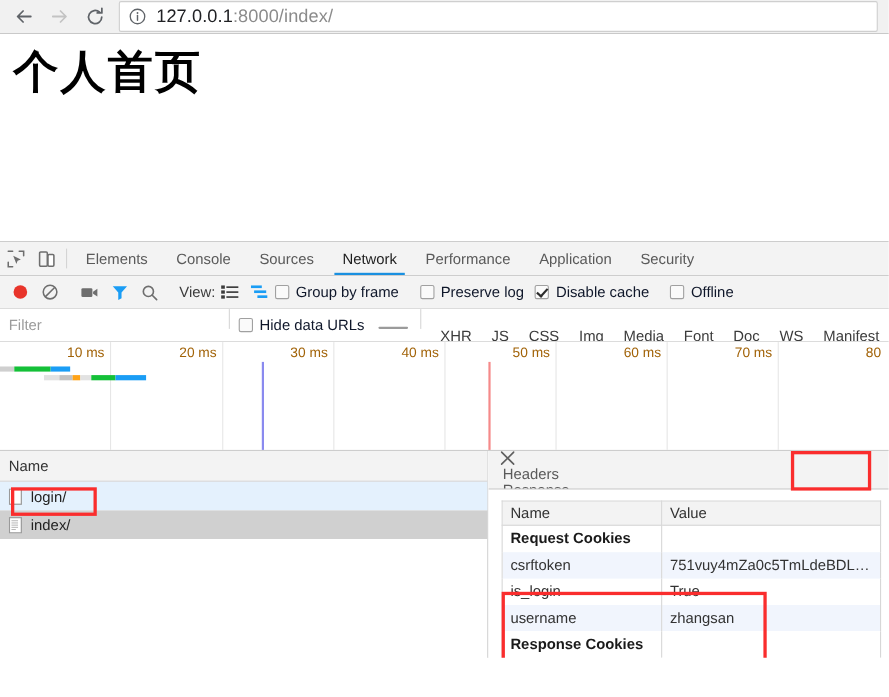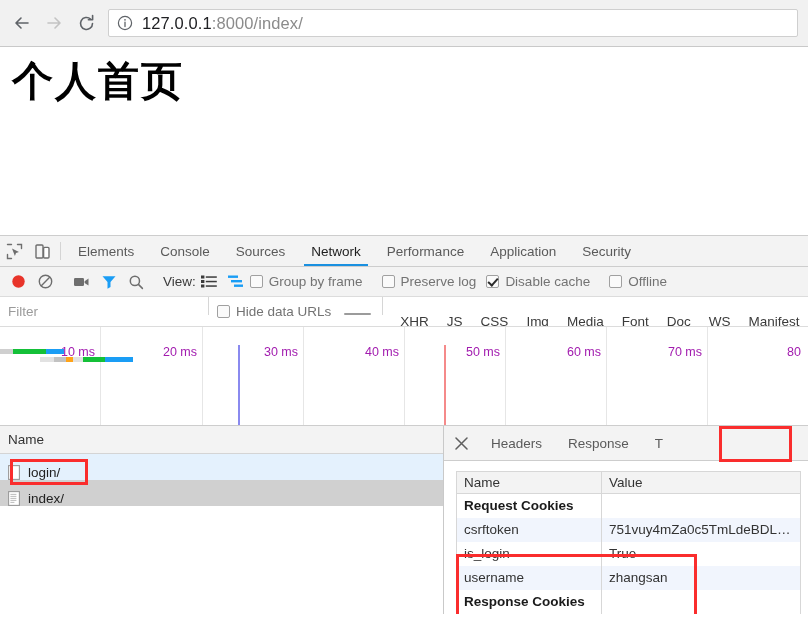--- a/index.html
+++ b/index.html
@@ -4,21 +4,21 @@
 <style>
   html,body{margin:0;padding:0;}
   body{
     width:808px;height:634px;overflow:hidden;
     font-family:"Liberation Sans","DejaVu Sans",sans-serif;
     background:#fff;color:#222;
     -webkit-font-smoothing:antialiased;
   }
   
   .browser-bar{
-    height:47px;background:#f1f1f1;border-bottom:1px solid #c9c9c9;
+    height:31px;background:#f1f1f1;border-bottom:1px solid #c9c9c9;
     display:flex;align-items:center;padding:0 6px;box-sizing:border-box;
   }
   .nav-btn{
     width:32px;height:32px;display:flex;align-items:center;justify-content:center;
     border-radius:16px;flex:0 0 auto;
   }
   .nav-btn svg{display:block;}
   .omnibox{
     flex:1 1 auto;height:28px;margin-left:6px;margin-right:4px;background:#fff;
     border:1px solid #cfcfcf;border-radius:2px;display:flex;align-items:center;
@@ -65,65 +65,65 @@
   .cbx{
     width:13px;height:13px;border:1px solid #a0a0a0;background:#fafafa;border-radius:2px;
     flex:0 0 auto;display:flex;align-items:center;justify-content:center;box-sizing:border-box;
   }
   .cbx.checked{background:#fafafa;}
   .cbx.checked::after{
     content:"";width:4px;height:8px;border:solid #2b2b2b;border-width:0 2px 2px 0;
     transform:rotate(42deg);margin-bottom:2px;
   }
   .cbx-item{display:flex;align-items:center;gap:6px;margin-right:10px;flex:0 0 auto;white-space:nowrap;}
-  .cbx-item span{font-size:13.5px;color:#737373;}
+  .cbx-item span{font-size:13.5px;color:#0f172a;}
 
   .dt-filterbar{
     height:30px;background:#fff;border-bottom:1px solid #dcdcdc;
     display:flex;box-sizing:border-box;overflow:hidden;
   }
   .filter-input{
     width:200px;height:28px;border:none;outline:none;background:transparent;
     font-size:13.5px;color:#333;padding:0 8px;box-sizing:border-box;flex:0 0 auto;
     font-family:inherit;
   }
   .filter-input::placeholder{color:#9b9b9b;}
   .fb-sep{width:1px;height:18px;background:#d6d6d6;margin:0 8px;flex:0 0 auto;}
   .ftype{font-size:13.5px;color:#3b3b3b;padding:1px 6px;margin:16px 3px;border-radius:2px;flex:0 0 auto;white-space:nowrap;}
   .ftype.sel{background:#9b9b9b;color:#fff;}
 
   
   .dt-overview{
     height:98px;background:#fff;border-bottom:1px solid #cdcdcd;position:relative;overflow:hidden;
   }
   .ov-grid{position:absolute;top:0;bottom:0;width:1px;background:#e6e6e6;}
-  .ov-tick{position:absolute;top:18px;font-size:12.5px;color:#a21caf;transform:translateX(-100%);padding-right:5px;white-space:nowrap;}
+  .ov-tick{position:absolute;top:3px;font-size:12.5px;color:#a16207;transform:translateX(-100%);padding-right:5px;white-space:nowrap;}
   .ov-bar{position:absolute;height:5px;display:flex;overflow:hidden;}
   .ov-bar i{display:block;height:100%;}
   .ov-line{position:absolute;top:18px;bottom:0;width:1.5px;}
 
   
   .dt-body{display:flex;height:auto;background:#fff;position:relative;}
   .req-pane{width:443px;flex:0 0 auto;position:relative;background:#fff;border-right:1px solid #c9c9c9;}
   .req-head{
     height:28px;background:#f3f3f3;border-bottom:1px solid #d4d4d4;
     display:flex;align-items:center;padding-left:8px;font-size:13.5px;color:#333;box-sizing:border-box;
   }
   .req-row{
-    height:26px;display:flex;align-items:flex-end;padding-left:8px;box-sizing:border-box;
+    height:26px;display:flex;align-items:center;padding-left:8px;box-sizing:border-box;
     font-size:13.5px;color:#222;position:relative;
   }
   .req-row.blue{background:#e4f1fd;}
   .req-row.sel{background:#d0d0d0;}
   .doc-icon{width:12px;height:15px;flex:0 0 auto;margin-right:8px;}
 
   .detail-pane{flex:1 1 auto;position:relative;background:#fff;overflow:hidden;}
   .detail-tabs{
     height:35px;background:#f3f3f3;border-bottom:1px solid #cdcdcd;
-    display:flex;align-items:stretch;box-sizing:border-box;overflow:hidden;
+    display:flex;align-items:stretch;box-sizing:border-box;overflow:hidden;flex-direction:column;
   }
   .close-x{width:34px;display:flex;align-items:center;justify-content:center;flex:0 0 auto;}
   .d-tab{
     display:flex;align-items:center;padding:0 13px;font-size:13.5px;color:#5a5a5a;
     white-space:nowrap;flex:0 0 auto;position:relative;
   }
   .d-tab.active{color:#1d1d1d;}
   .d-tab.active::after{content:"";position:absolute;left:4px;right:4px;bottom:0;height:2px;background:#1a90e0;}
 
   .ck-wrap{padding:10px 8px 0 12px;box-sizing:border-box;}

